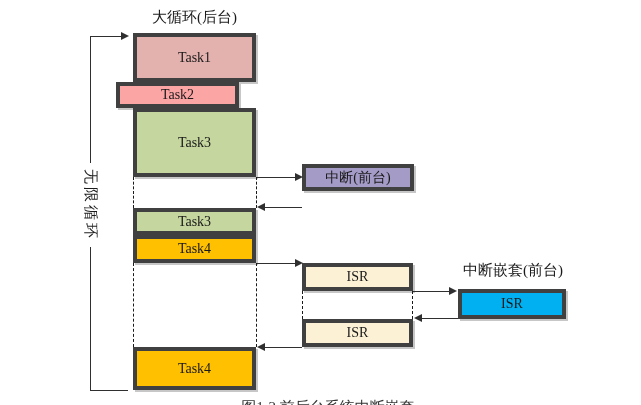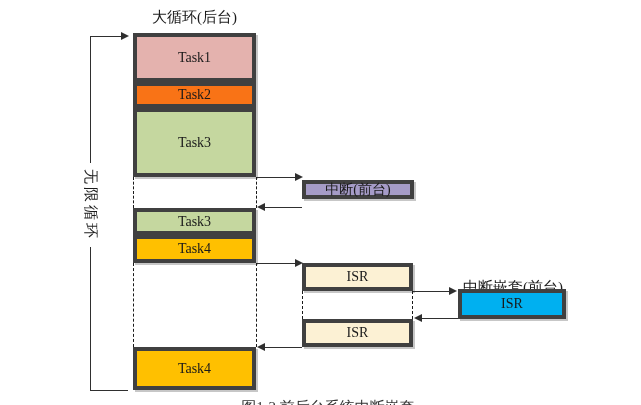--- a/index.html
+++ b/index.html
@@ -27,21 +27,21 @@
         border-left:8px solid #2f2f2f;}
   .ah-l{position:absolute;width:0;height:0;
         border-top:4px solid transparent;border-bottom:4px solid transparent;
         border-right:8px solid #2f2f2f;}
   .title{
     position:absolute;left:133px;top:8px;width:123px;
     text-align:center;font-size:15px;white-space:nowrap;
   }
   .nested-title{
     position:absolute;left:443px;top:261px;width:140px;
-    text-align:center;font-size:15px;white-space:nowrap;margin-top:17px;
+    text-align:center;font-size:15px;white-space:nowrap;
   }
   .loop-label{
     position:absolute;left:90px;top:205px;
     transform:translate(-50%,-50%) rotate(90deg);
     background:#fff;
     padding:1px 6px;
     font-size:15px;letter-spacing:3px;white-space:nowrap;
     z-index:2;
   }
   .caption{
@@ -56,32 +56,32 @@
 
   <div class="vline" style="left:90px;top:36px;height:354px"></div>
   <div class="hline" style="left:90px;top:36px;width:32px"></div>
   <div class="ah-r" style="left:121px;top:32px"></div>
   <div class="hline" style="left:90px;top:390px;width:38px"></div>
   <div class="loop-label">无限循环</div>
 
   <div class="title">大循环(后台)</div>
 
   <div class="box" style="left: 133px; top: 33px; width: 123px; height: 49px; background-color: rgb(228, 178, 174);">Task1</div>
-  <div class="box" style="left: 133px; top: 82px; width: 123px; height: 26px; background-color: #f97316;">Task2</div>
+  <div class="box" style="left: 116px; top: 82px; width: 123px; height: 26px; background-color: #fca5a5;">Task2</div>
   <div class="box" style="left: 133px; top: 108px; width: 123px; height: 69px; background-color: rgb(197, 215, 159);">Task3</div>
   <div class="box" style="left: 133px; top: 208px; width: 123px; height: 27px; background-color: rgb(197, 215, 159);">Task3</div>
   <div class="box" style="left: 133px; top: 235px; width: 123px; height: 28px; background-color: rgb(255, 192, 0);">Task4</div>
   <div class="box" style="left: 133px; top: 347px; width: 123px; height: 43px; background-color: rgb(255, 192, 0);">Task4</div>
 
   <div class="vdash" style="left:133px;top:177px;height:31px"></div>
   <div class="vdash" style="left:256px;top:177px;height:31px"></div>
   <div class="vdash" style="left:133px;top:263px;height:84px"></div>
   <div class="vdash" style="left:256px;top:263px;height:84px"></div>
 
-  <div class="box" style="left: 302px; top: 180px; width: 112px; height: 19px; background-color: rgb(165, 155, 199);">中断(前台)</div>
+  <div class="box" style="left: 302px; top: 164px; width: 112px; height: 27px; background-color: rgb(165, 155, 199);">中断(前台)</div>
 
   <div class="box" style="left: 302px; top: 263px; width: 111px; height: 28px; background-color: rgb(252, 241, 212);">ISR</div>
   <div class="box" style="left: 302px; top: 319px; width: 111px; height: 28px; background-color: rgb(252, 241, 212);">ISR</div>
   <div class="vdash" style="left:302px;top:291px;height:28px"></div>
   <div class="vdash" style="left:412px;top:291px;height:28px"></div>
 
   <div class="nested-title">中断嵌套(前台)</div>
   <div class="box" style="left: 458px; top: 289px; width: 108px; height: 30px; background-color: rgb(0, 176, 240);">ISR</div>
 
   <div class="hline" style="left:257px;top:177px;width:40px"></div>

